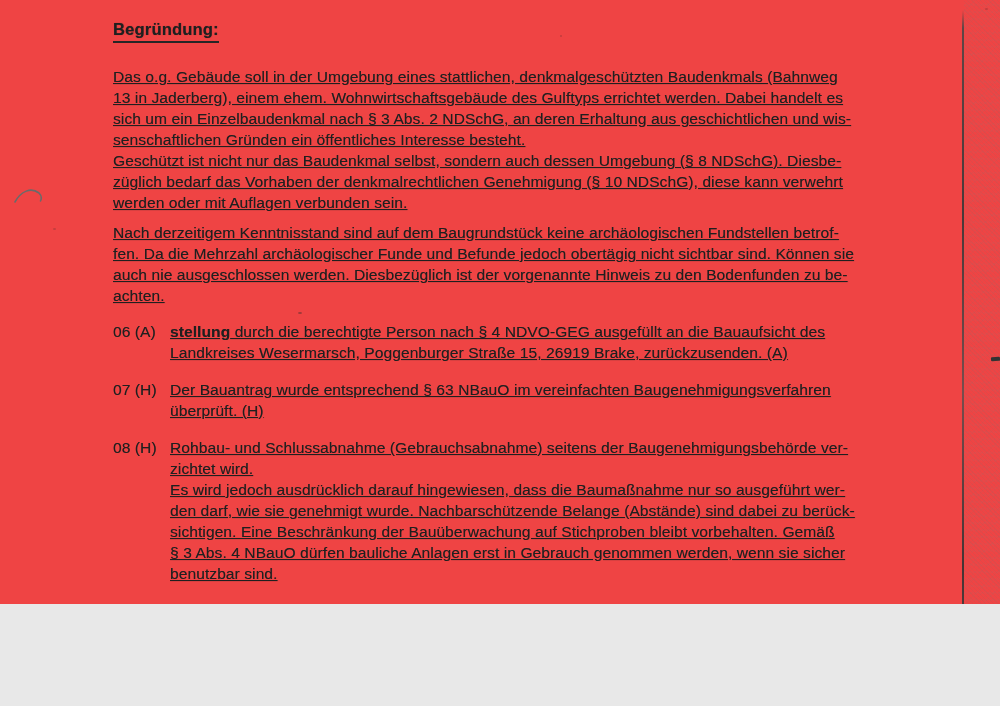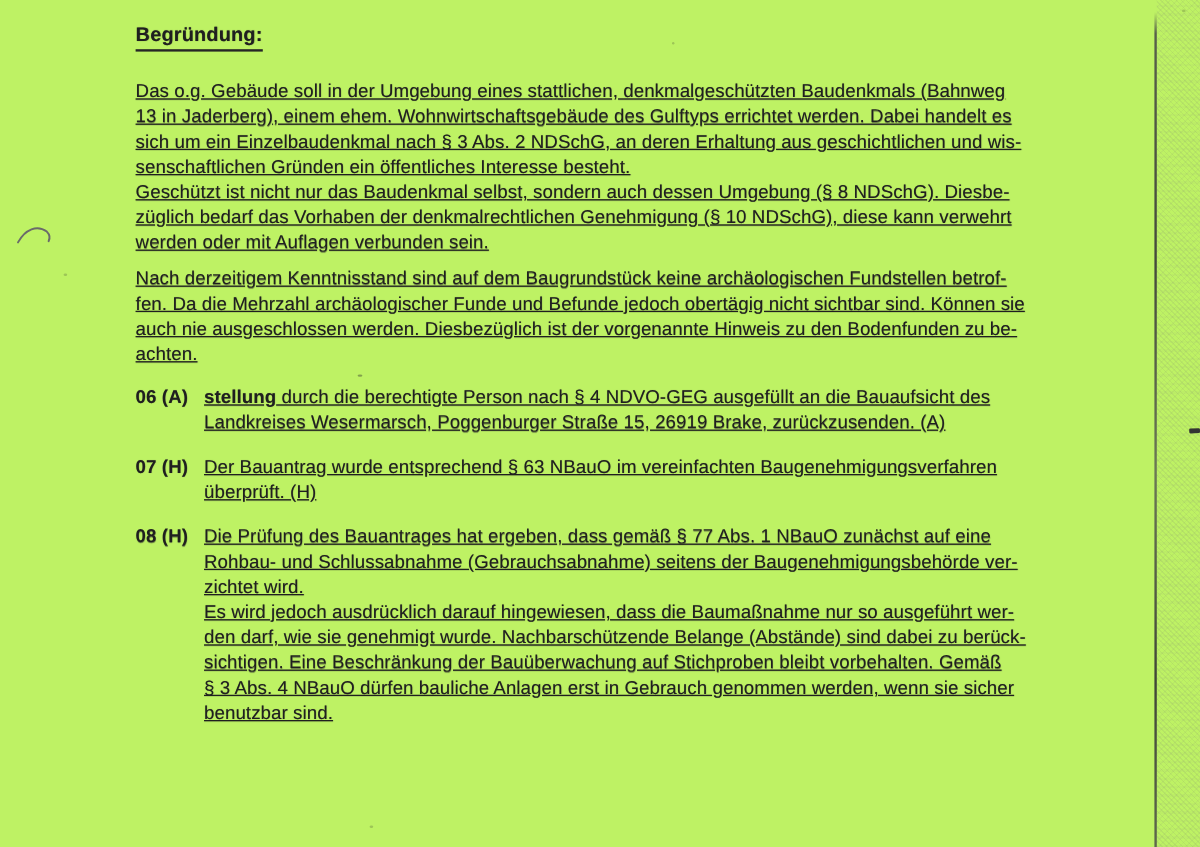--- a/index.html
+++ b/index.html
@@ -3,22 +3,22 @@
 <meta charset="utf-8">
 <style>
   html, body {
     margin: 0;
     padding: 0;
     background: #e8e8e8;
   }
   .page {
     position: relative;
     width: 1000px;
-    height: 706px;
-    background: #bef264;
+    height: 604px;
+    background: #ef4444;
     overflow: hidden;
     font-family: "Liberation Sans", sans-serif;
     color: #1f1f1f;
   }
   .doc-text {
     font-size: 15.5px;
     line-height: 21px;
     letter-spacing: 0.1px;
     text-shadow: 0.2px 0.2px 0.6px rgba(45,45,45,0.6);
   }
@@ -48,21 +48,21 @@
     text-decoration: underline;
   }
   .items { margin-top: 15px; }
   .item {
     display: flex;
     align-items: flex-start;
   }
   .item + .item { margin-top: 16px; }
   .item-label {
     flex: 0 0 57px;
-    font-weight: bold;
+    font-weight: normal;
     white-space: nowrap;
   }
   .item-body { flex: 1 1 auto; }
   .bold { font-weight: bold; }
 
   
   .scan-noise-strip {
     position: absolute;
     left: 964px;
     top: 0;
@@ -167,21 +167,20 @@
         <div class="item-label">07 (H)</div>
         <div class="item-body">
           <div class="line">Der Bauantrag wurde entsprechend § 63 NBauO im vereinfachten Baugenehmigungsverfahren</div>
           <div class="line">überprüft. (H)</div>
         </div>
       </div>
 
       <div class="item">
         <div class="item-label">08 (H)</div>
         <div class="item-body">
-          <div class="line">Die Prüfung des Bauantrages hat ergeben, dass gemäß § 77 Abs. 1 NBauO zunächst auf eine</div>
           <div class="line">Rohbau- und Schlussabnahme (Gebrauchsabnahme) seitens der Baugenehmigungsbehörde ver-</div>
           <div class="line">zichtet wird.</div>
           <div class="line">Es wird jedoch ausdrücklich darauf hingewiesen, dass die Baumaßnahme nur so ausgeführt wer-</div>
           <div class="line">den darf, wie sie genehmigt wurde. Nachbarschützende Belange (Abstände) sind dabei zu berück-</div>
           <div class="line">sichtigen. Eine Beschränkung der Bauüberwachung auf Stichproben bleibt vorbehalten. Gemäß</div>
           <div class="line">§ 3 Abs. 4 NBauO dürfen bauliche Anlagen erst in Gebrauch genommen werden, wenn sie sicher</div>
           <div class="line">benutzbar sind.</div>
         </div>
       </div>
 

